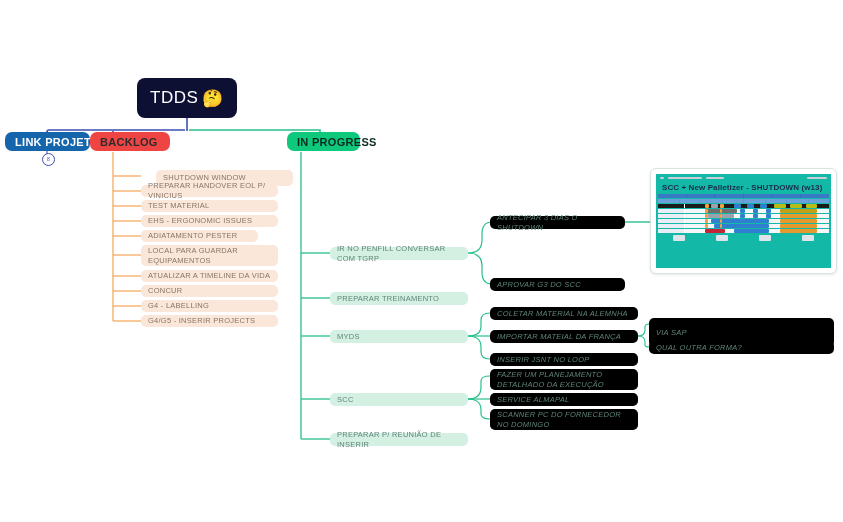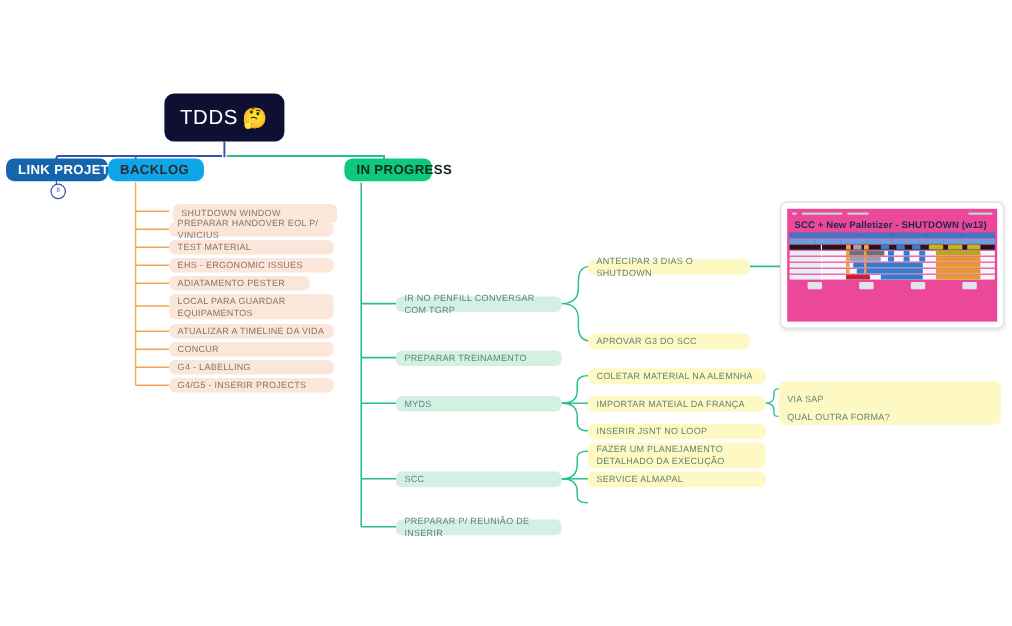--- a/index.html
+++ b/index.html
@@ -35,36 +35,36 @@
   .pill {
     border-radius: 7px;
     display: flex; align-items: center;
     padding: 0 10px;
     font-size: 11px;
     font-weight: 700;
     letter-spacing: .3px;
     white-space: nowrap;
   }
   .pill-blue   { background: #1565ad; color: #ffffff; }
-  .pill-orange { background: #0ea5e9; color: #2c2c2c; }
+  .pill-orange { background: #ef4444; color: #2c2c2c; }
   .pill-green  { background: #0ec87b; color: #0d2a20; }
 
   
   .leaf {
     border-radius: 5px;
     display: flex; align-items: center;
     padding: 2px 7px;
     font-size: 7.5px;
     letter-spacing: .25px;
     line-height: 1.32;
     box-sizing: border-box;
   }
   .leaf-peach { background: #fbe7da; color: #8a7463; }
   .leaf-mint  { background: #d3f0e3; color: #5f8478; }
-  .leaf-mint2 { background: #fef9c3; color: #5f8478; }
+  .leaf-mint2 { background: #000000; color: #5f8478; font-style: italic; }
 
   
   .collapse-badge {
     position: absolute;
     width: 11px; height: 11px;
     border-radius: 50%;
     border: 1px solid #3b4fb0;
     background: #ffffff;
     color: #3b4fb0;
     font-size: 5px;
@@ -74,21 +74,21 @@
 
   
   .card {
     position: absolute;
     background: #ffffff;
     border: 1px solid #d8e4de;
     border-radius: 6px;
     box-shadow: 0 1px 3px rgba(0,0,0,.10);
     overflow: hidden;
   }
-  .card-inner { position: absolute; inset: 5px; background:#ec4899; }
+  .card-inner { position: absolute; inset: 5px; background:#14b8a6; }
   .card-metaline { display:flex; gap:4px; align-items:center; height:5px; }
   .card-metaline i { display:block; height:2px; background:#c8cfd6; border-radius:1px; }
   .card-title {
     font-size: 8px; color: #1b2a4a; font-weight: 700;
     letter-spacing: .1px; white-space: nowrap;
     margin: 3px 0 2px 6px;
   }
   .gantt { position: relative; margin: 0 2px; }
   .g-row { display: flex; height: 4px; margin-bottom: 1px; }
   .g-hdr { background:#2f6fbf; height:4px; margin-bottom:1px; display:flex; gap:1px; }
@@ -165,21 +165,21 @@
     <span>LINK PROJETOS</span>
   </div>
   <div class="collapse-badge" style="left:42px; top:153px;">
     <span>8</span>
   </div>
 
   <div class="node pill pill-orange" style="left:90px; top:132px; width:80px; height:19px;">
     <span>BACKLOG</span>
   </div>
 
-  <div class="node leaf leaf-peach" style="left:144px; top:170px; width:137px; height:16px;">
+  <div class="node leaf leaf-peach" style="left:156px; top:170px; width:137px; height:16px;">
     <span>SHUTDOWN WINDOW</span>
   </div>
   <div class="node leaf leaf-peach" style="left:141px; top:185px; width:137px; height:12px;">
     <span>PREPARAR HANDOVER EOL P/ VINICIUS</span>
   </div>
   <div class="node leaf leaf-peach" style="left:141px; top:200px; width:137px; height:12px;">
     <span>TEST MATERIAL</span>
   </div>
   <div class="node leaf leaf-peach" style="left:141px; top:215px; width:137px; height:12px;">
     <span>EHS - ERGONOMIC ISSUES</span>
@@ -245,20 +245,23 @@
   </div>
   <div class="node leaf leaf-mint2" style="left:649px; top:341px; width:185px; height:13px;">
     <span>QUAL OUTRA FORMA?</span>
   </div>
 
   <div class="node leaf leaf-mint2" style="left:490px; top:369px; width:148px; height:21px;">
     <span>FAZER UM PLANEJAMENTO DETALHADO DA EXECUÇÃO</span>
   </div>
   <div class="node leaf leaf-mint2" style="left:490px; top:393px; width:148px; height:13px;">
     <span>SERVICE ALMAPAL</span>
+  </div>
+  <div class="node leaf leaf-mint2" style="left:490px; top:409px; width:148px; height:21px;">
+    <span>SCANNER PC DO FORNECEDOR NO DOMINGO</span>
   </div>
 
   <div class="card" style="left:650px; top:168px; width:185px; height:104px;">
     <div class="card-inner">
 
       <div class="card-metaline" style="margin:1px 4px 0 4px;">
         <i style="width:4px;"></i>
           <i style="width:34px;"></i>
           <i style="width:18px;"></i>
         <i style="flex:1; background:transparent;"></i>

